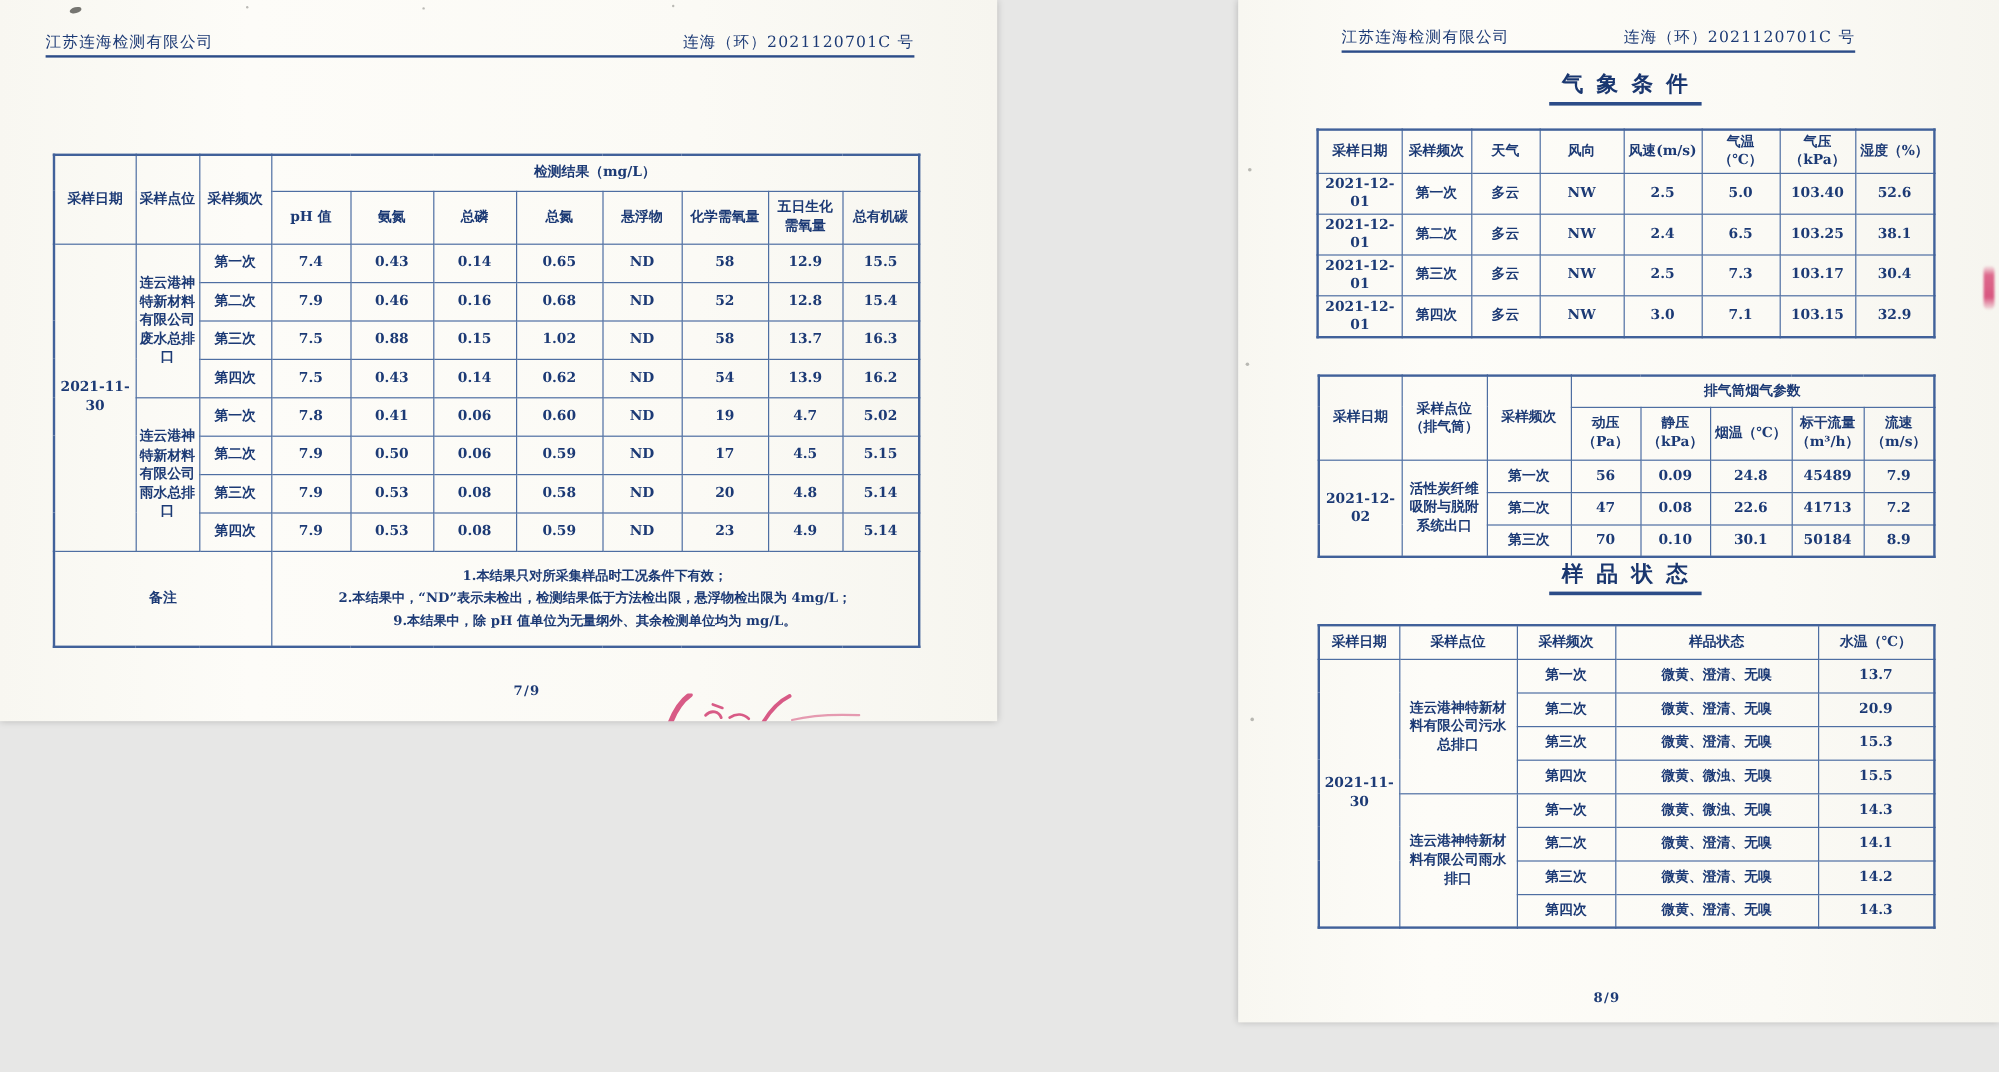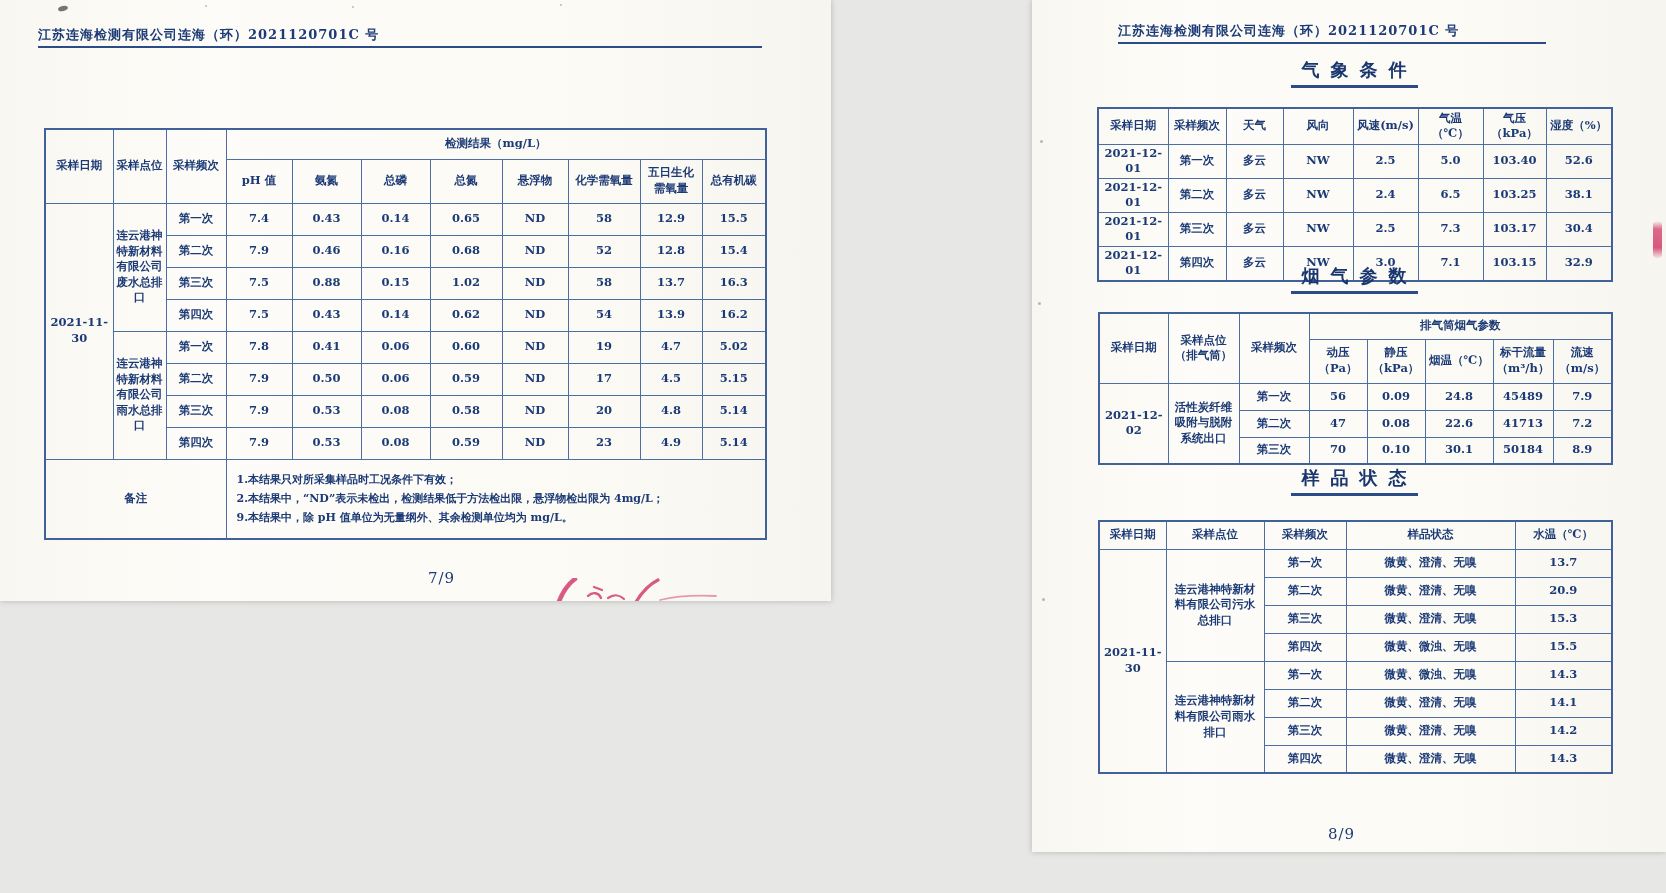--- a/index.html
+++ b/index.html
@@ -1,43 +1,43 @@
 <!DOCTYPE html>
 <html><head>
 <meta charset="utf-8">
 <style>
 *{box-sizing:border-box;margin:0;padding:0}
 html,body{width:1666px;height:893px}
 body{position:relative;background:#e7e7e6;font-family:"DejaVu Serif","DejaVu Sans",serif;color:#1c3a75;overflow:hidden}
 .page{position:absolute;background:linear-gradient(90deg,#f8f7f1,#fdfcf8 25%,#fbfaf5 70%,#f6f5ef);box-shadow:0 0 6px rgba(0,0,0,.22);overflow:hidden}
 #pageL{left:0;top:0;width:831px;height:601px}
 #pageR{left:1032px;top:0;width:634px;height:852px}
-.hdr{position:absolute;display:flex;justify-content:flex-start;align-items:flex-end;border-bottom:2px solid #2c4c88;padding-bottom:2px;font-size:13px;font-weight:bold;letter-spacing:1px}
+.hdr{position:absolute;display:flex;justify-content:space-between;align-items:flex-end;border-bottom:2px solid #2c4c88;padding-bottom:2px;font-size:13px;font-weight:normal;letter-spacing:1px}
 #pageL .hdr{left:38px;top:26px;width:724px}
 #pageR .hdr{left:86px;top:22px;width:428px}
 .title{position:absolute;text-align:center}
 .title span{display:inline-block;font-size:23px;font-weight:bold;letter-spacing:13px;padding:0 0 3px 13px;border-bottom:3px solid #2c4c88;color:#19366f}
 #titleL{left:44px;width:719px;top:78px}
 .rtitle{left:65px;width:514px}
 .rtitle span{font-size:18px;letter-spacing:11px;padding-left:11px}
 #titleWX{top:58px}#titleFG{top:264px}#titleSS{top:466px}
 table{border-collapse:collapse;table-layout:fixed;position:absolute;font-size:11.5px;font-weight:bold;color:#1c3a75;border:2px solid #41619a}
 td,th{border:1px solid #4e6ea2;text-align:center;vertical-align:middle;padding:1px 3px;line-height:1.35;font-weight:bold}
 .pre{white-space:pre-line}
 #wtable{left:44px;top:128px;width:719px}
 #wxtable{left:65px;top:107px;width:514px}
 #fgtable{left:66px;top:312px;width:513px}
 #sstable{left:66px;top:520px;width:513px}
 tr.rh1{height:30px} tr.rh2{height:44px} tr.dr{height:32px} tr.rk{height:80px}
 tr.wxh{height:36px} tr.wxr{height:28px}
 tr.fg1{height:26px} tr.fg2{height:44px} tr.fgr{height:27px}
 tr.ssh{height:28px} tr.ssr{height:28px}
-.remarks{text-align:left;padding:6px 10px;font-size:11px}
+.remarks{text-align:center;padding:6px 10px;font-size:11px}
 .remarks div{line-height:1.75}
-.pageno{position:absolute;font-size:15px;font-weight:normal;letter-spacing:1px}
+.pageno{position:absolute;font-size:11px;font-weight:bold;letter-spacing:1px}
 #pnL{left:428px;top:569px}
 #pnR{left:296px;top:825px}
 .stamp{position:absolute;left:548px;top:578px;width:170px;height:26px}
 .redstreak{position:absolute;left:621px;top:221px;width:9px;height:37px;border-radius:4px;
  background:linear-gradient(180deg,rgba(214,50,100,0),rgba(210,45,98,.7) 22%,rgba(208,42,96,.78) 72%,rgba(214,50,100,.08));filter:blur(.7px)}
 .speck{position:absolute;background:#6b6b66;border-radius:50%;opacity:.45}
 .smudge{position:absolute;left:58px;top:6px;width:10px;height:5px;background:#4a4a46;border-radius:50%;opacity:.75;transform:rotate(-14deg)}
 </style>
 </head>
 <body>
@@ -274,23 +274,20 @@
       <td>多云</td>
       <td>NW</td>
       <td>3.0</td>
       <td>7.1</td>
       <td>103.15</td>
       <td>32.9</td>
     </tr>
   </tbody>
     </table>
 
-  <div class="title rtitle" id="titleFG">
-    <span>烟气参数</span>
-  </div>
 
   <table id="fgtable">
     <colgroup>
         <col style="width:69px">
         <col style="width:71px">
         <col style="width:70px">
         <col style="width:58px">
         <col style="width:58px">
         <col style="width:68px">
         <col style="width:60px">

